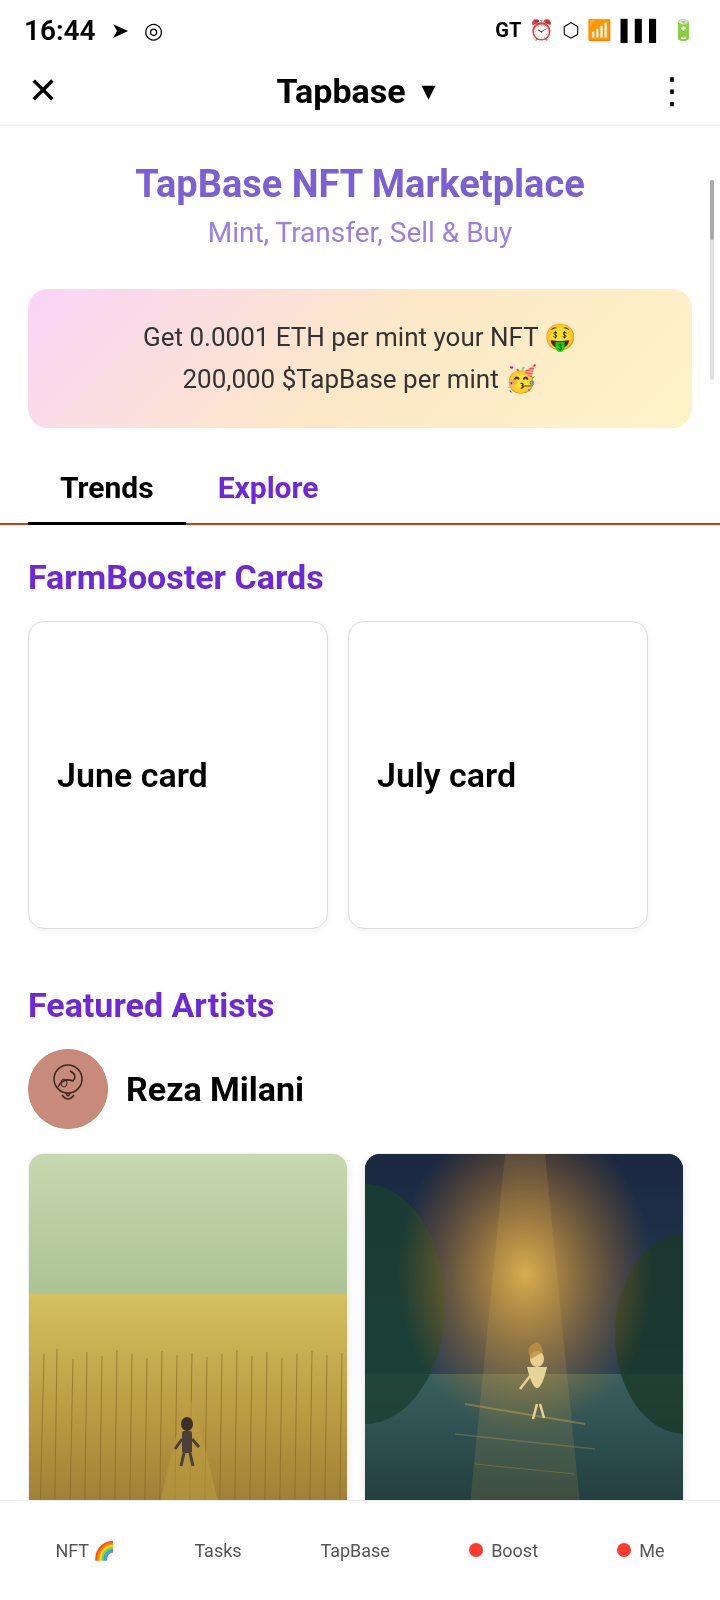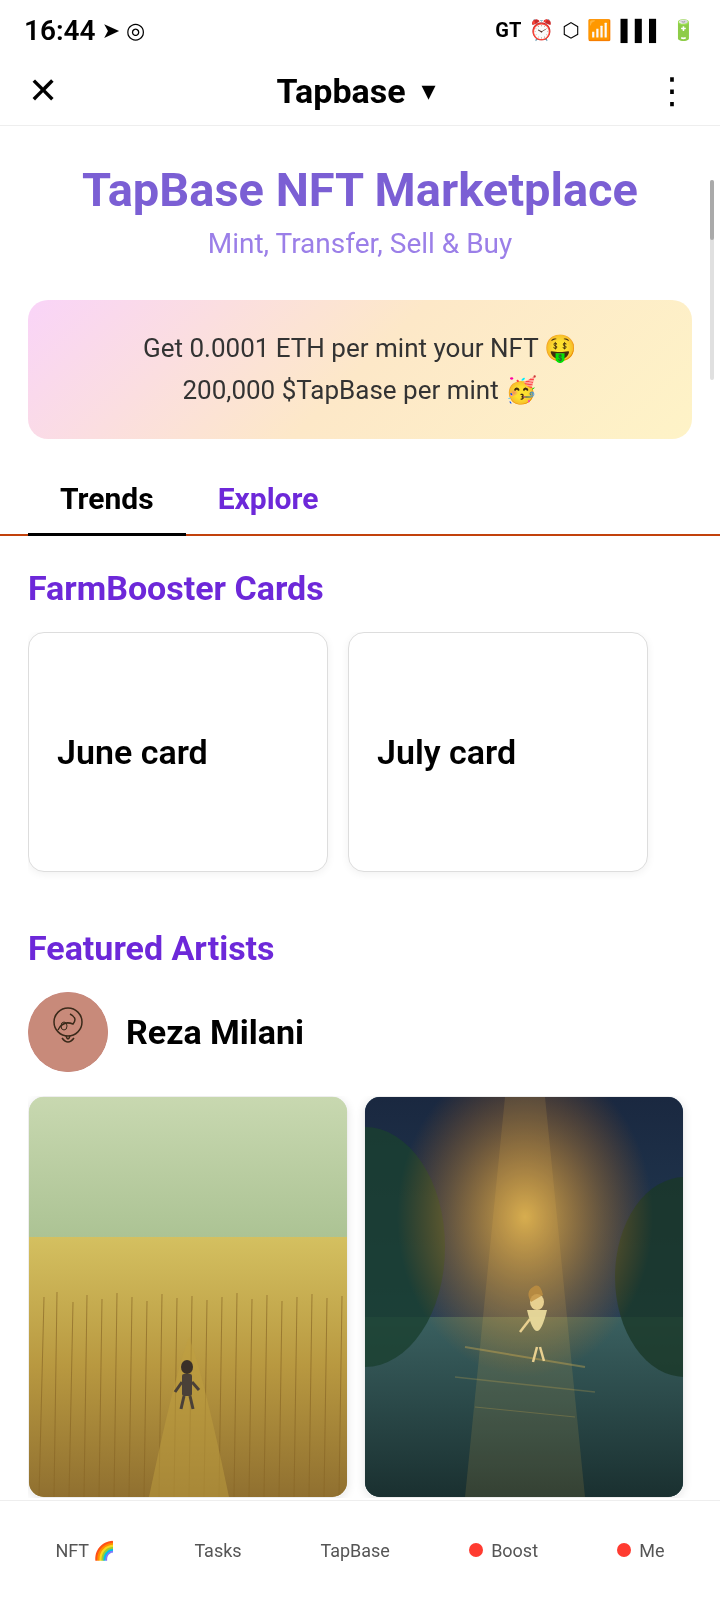--- a/index.html
+++ b/index.html
@@ -26,21 +26,21 @@
       color: #000;
     }
     .status-icons {
       display: flex;
       gap: 8px;
       font-size: 22px;
     }
     .status-left {
       display: flex;
       align-items: center;
-      gap: 6px;
+      gap: 15px;
     }
 
     
     .nav-bar {
       display: flex;
       align-items: center;
       justify-content: space-between;
       padding: 12px 28px;
       height: 70px;
       border-bottom: 1px solid #eee;
@@ -66,21 +66,21 @@
     .main-content {
       padding: 0 0 120px 0;
     }
 
     
     .hero-section {
       text-align: center;
       padding: 36px 28px 24px;
     }
     .hero-title {
-      font-size: 47px;
+      font-size: 38px;
       font-weight: 700;
       color: #7B5FD4;
       margin-bottom: 10px;
     }
     .hero-subtitle {
       font-size: 28px;
       color: #9B7FE8;
       font-weight: 400;
     }
 
@@ -140,21 +140,21 @@
 
     
     .cards-row {
       display: flex;
       gap: 20px;
       overflow-x: auto;
       padding-bottom: 8px;
     }
     .farm-card {
       flex: 0 0 300px;
-      height: 240px;
+      height: 308px;
       background: #fff;
       border: 1.5px solid #ddd;
       border-radius: 16px;
       display: flex;
       align-items: center;
       padding: 28px;
       box-shadow: 0 2px 8px rgba(0,0,0,0.06);
     }
     .farm-card-title {
       font-size: 34px;

